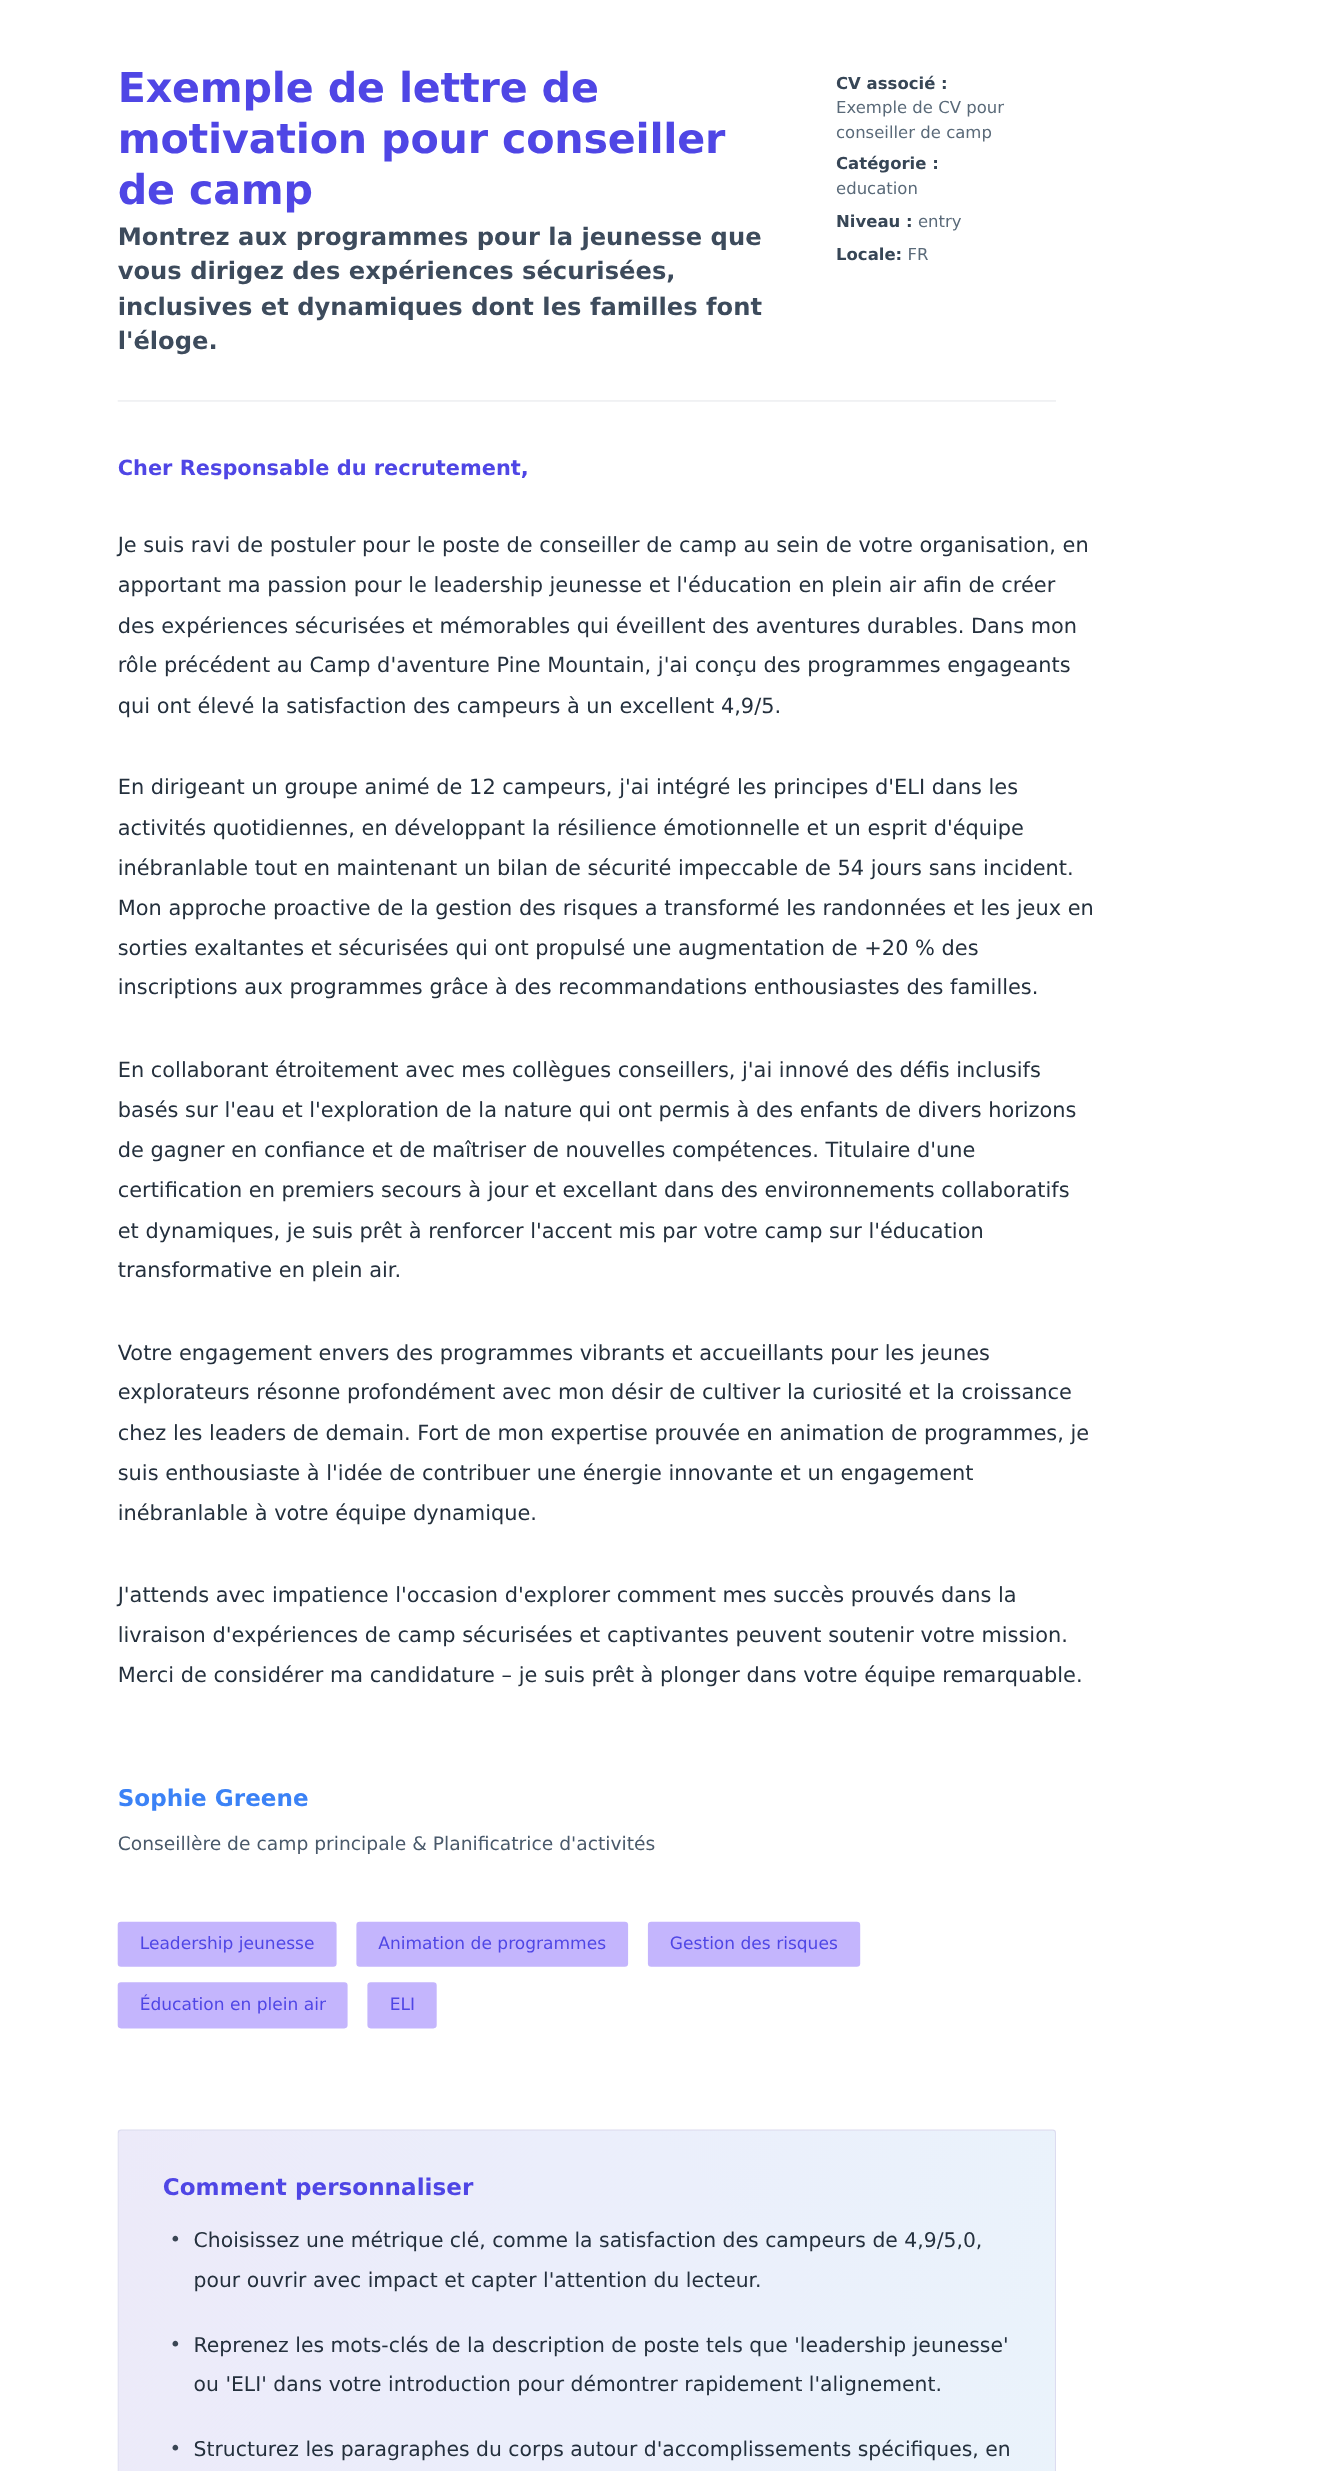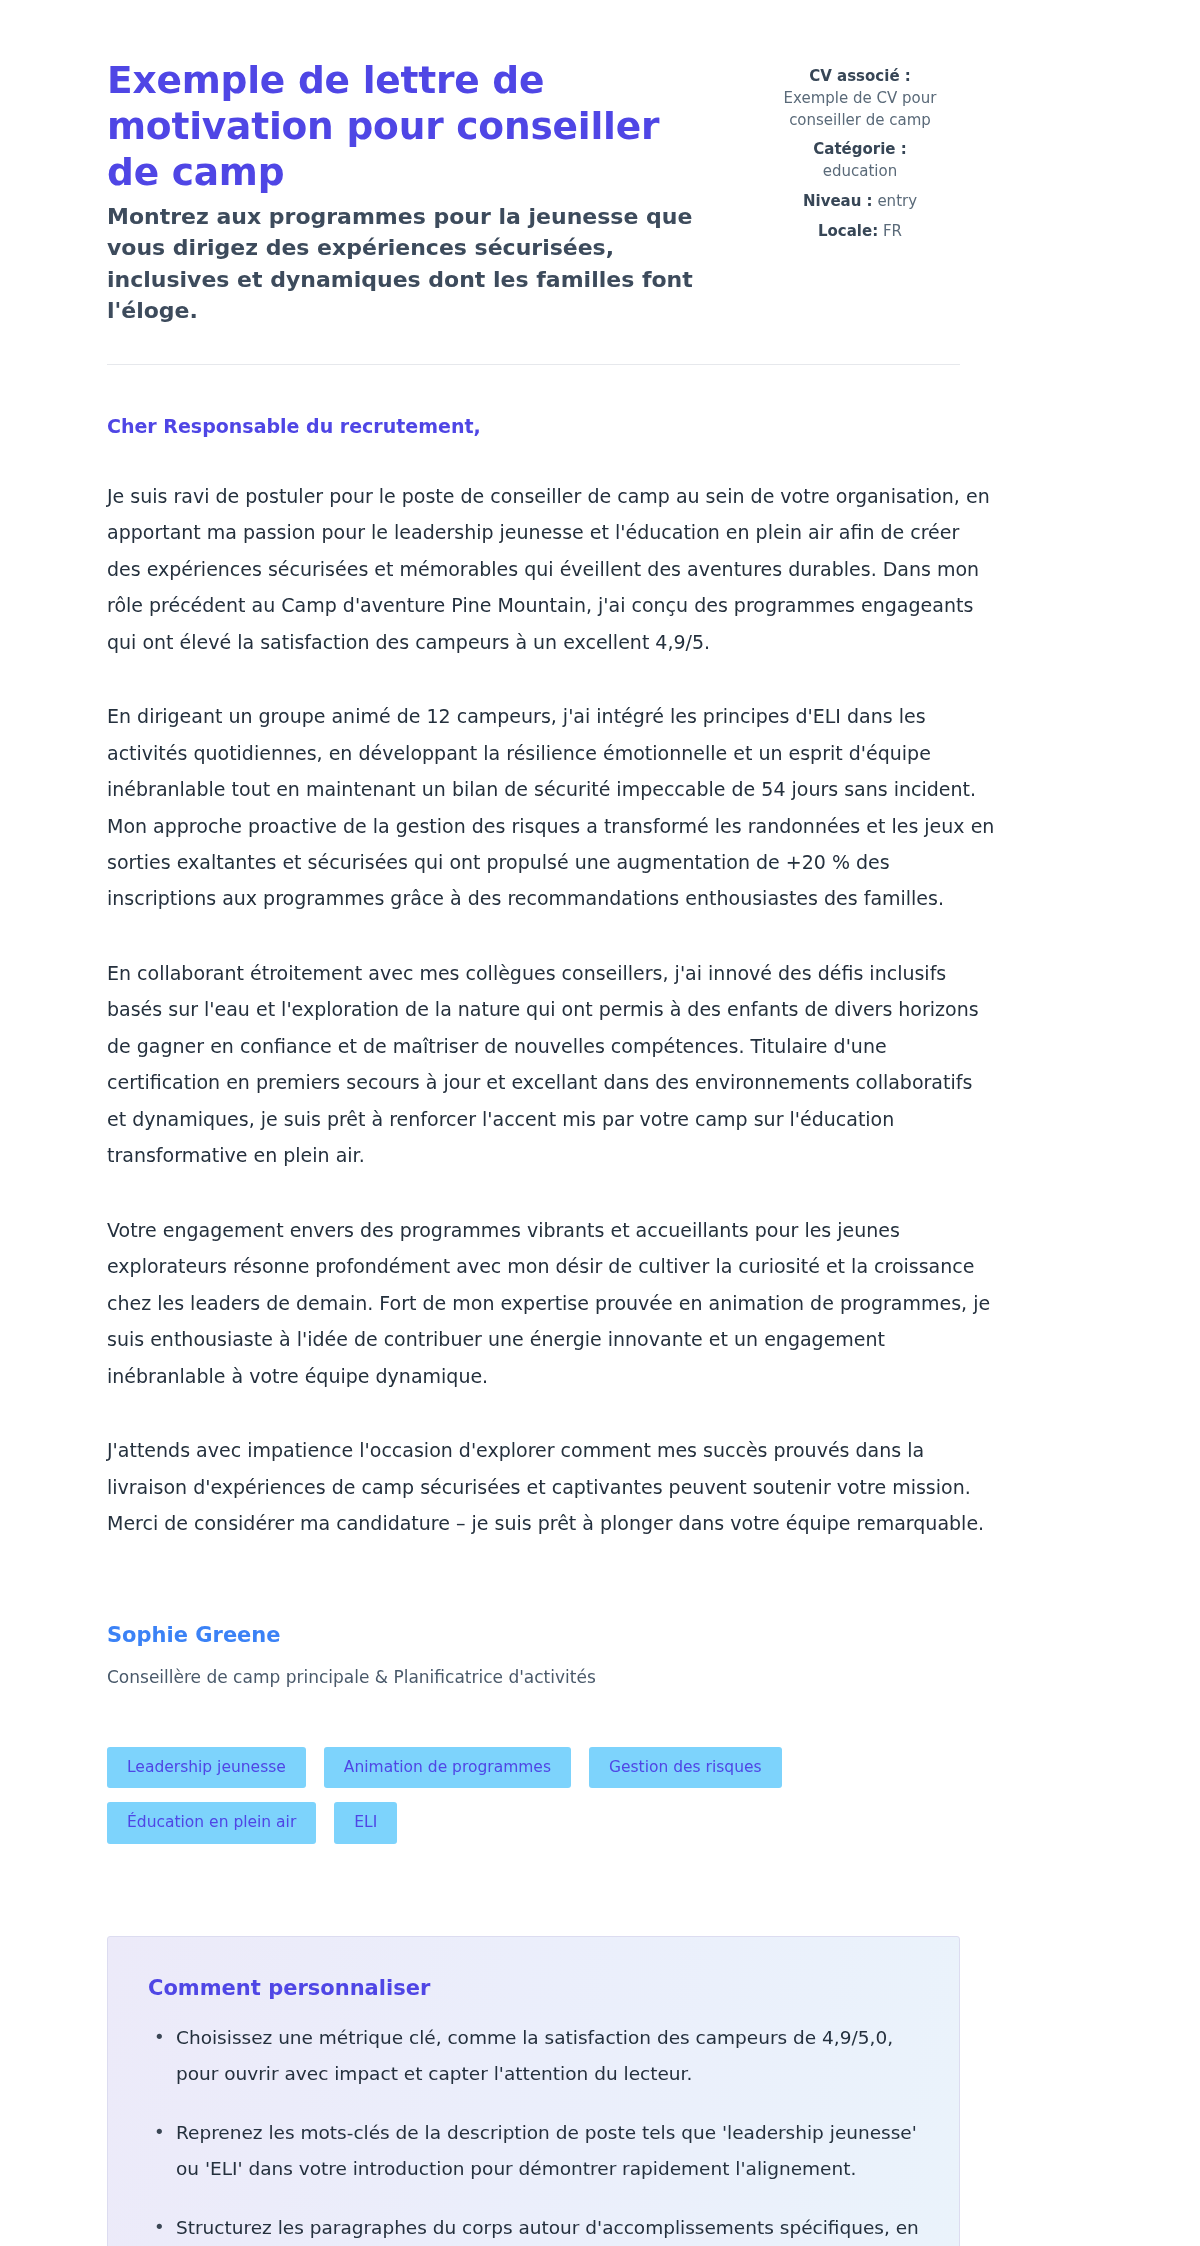--- a/index.html
+++ b/index.html
@@ -48,21 +48,21 @@
     line-height: 1.42;
     font-weight: 700;
     color: #3d4b5c;
     margin: 0;
     max-width: 760px;
   }
 
   .header-meta {
     flex: 0 0 auto;
     width: 200px;
-    text-align: center;
+    text-align: left;
     font-size: 15px;
     line-height: 1.45;
     color: #4a5a6a;
     padding-top: 8px;
   }
   .meta-row { margin-bottom: 1px; }
   .meta-label {
     font-weight: 700;
     color: #374656;
   }
@@ -127,21 +127,21 @@
   
   .tags {
     padding: 0 104px 0 107px;
     margin-top: 56px;
     display: flex;
     flex-wrap: wrap;
     gap: 14px 18px;
     max-width: 1030px;
   }
   .tag {
-    background: #7dd3fc;
+    background: #c4b5fd;
     color: #4f46e5;
     font-size: 15.5px;
     line-height: 1;
     padding: 13px 20px;
     border-radius: 3px;
     white-space: nowrap;
     font-weight: 400;
     text-align: right;
   }
 

